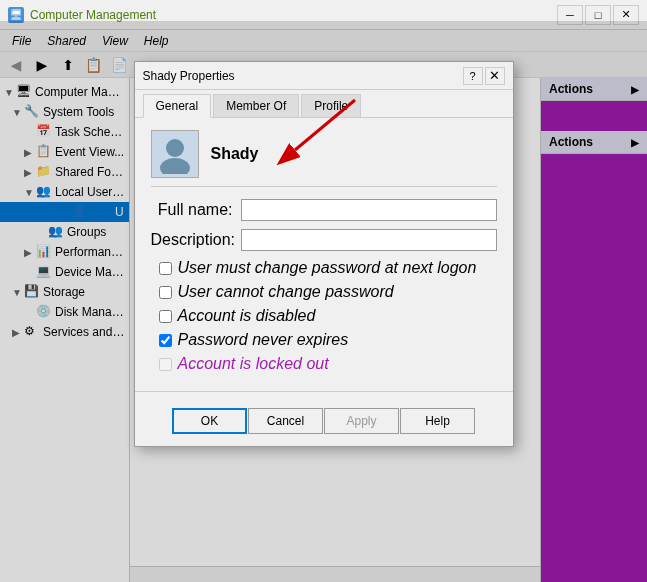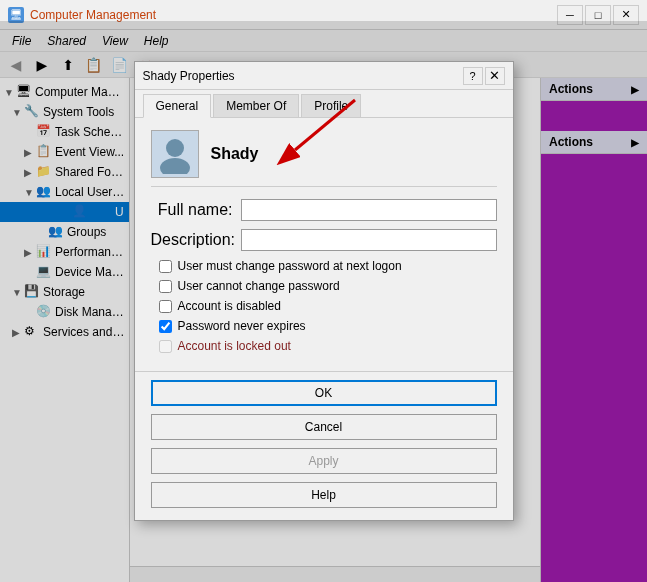--- a/index.html
+++ b/index.html
@@ -27,21 +27,21 @@
       width: 16px;
       height: 16px;
       margin-right: 6px;
       background: #4a90d9;
       border-radius: 2px;
       display: flex; align-items: center; justify-content: center;
     }
     .title-bar-text {
       flex: 1;
       font-size: 12px;
-      color: #c2410c;
+      color: #4d7c0f;
     }
     .title-bar-controls {
       display: flex;
       gap: 2px;
     }
     .title-btn {
       width: 26px;
       height: 20px;
       background: #f0f0f0;
       border: 1px solid #ccc;
@@ -306,35 +306,35 @@
       display: flex;
       align-items: center;
       margin-bottom: 6px;
       padding-left: 8px;
     }
     .checkbox-row input[type="checkbox"] {
       margin-right: 6px;
       cursor: pointer;
     }
     .checkbox-label {
-      font-size: 12px;
-      cursor: pointer;
+      font-size: 16px;
+      cursor: pointer;
+      font-style: italic;
     }
     .checkbox-label.disabled {
-      color: #7f1d1d;
+      color: #a21caf;
     }
 
     
     .dialog-buttons {
       display: flex;
       justify-content: center;
-      gap: 8px;
-      padding: 8px 16px 12px;
+      gap: 1px;
+      padding: 16px 16px 12px;
       border-top: 1px solid #ccc;
-      flex-direction: column;
     }
     .dlg-btn {
       min-width: 75px;
       height: 26px;
       padding: 2px 12px;
       border: 1px solid #999;
       background: #f0f0f0;
       cursor: pointer;
       font-size: 12px;
       font-family: inherit;

